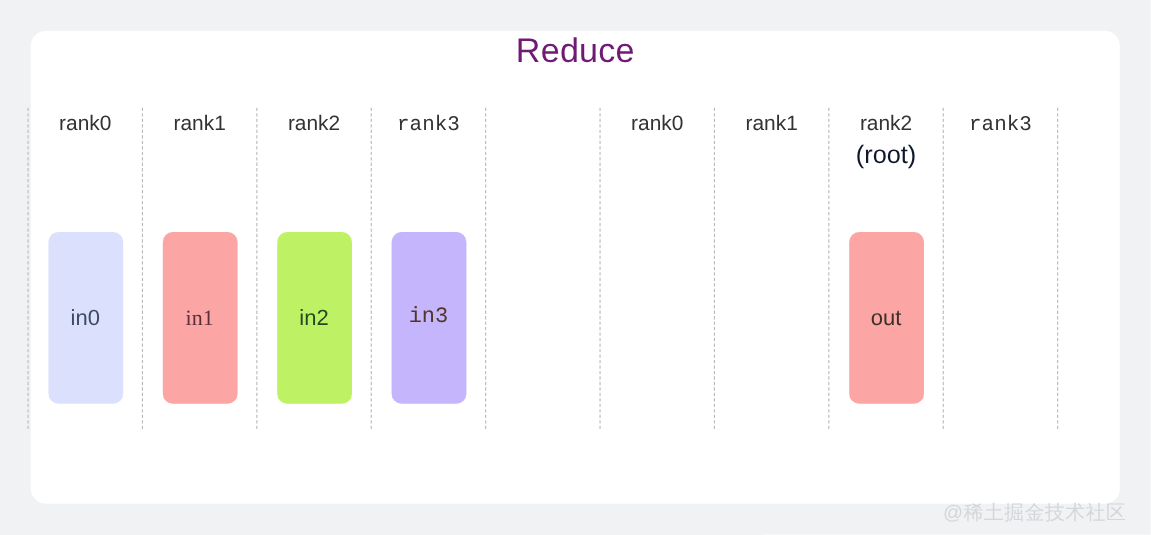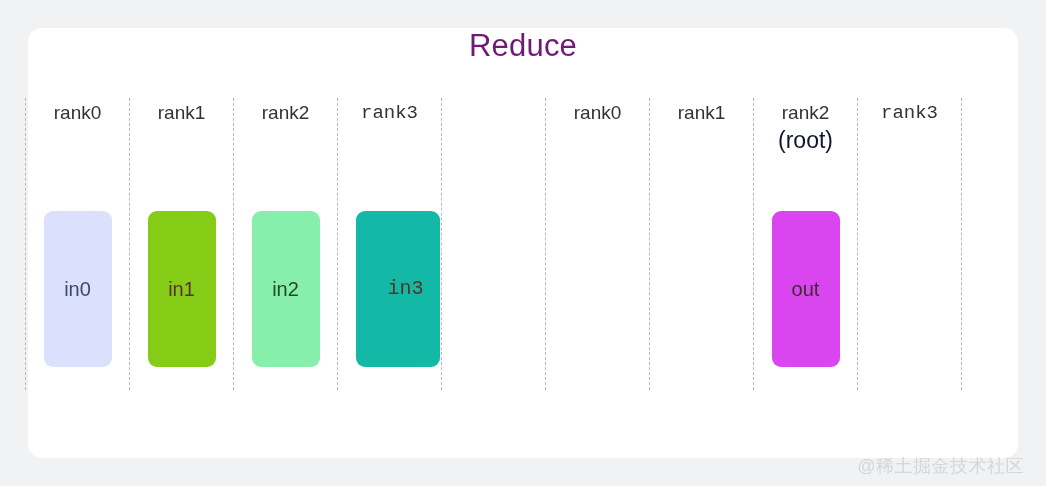--- a/index.html
+++ b/index.html
@@ -121,55 +121,55 @@
 
     <div class="col">
       <div class="col-label">rank0</div>
       <div class="box-slot" style="background:#dbe1fc;">
         <span class="box-label" style="color:#3b4a66;">in0</span>
       </div>
     </div>
 
     <div class="col">
       <div class="col-label">rank1</div>
-      <div class="box-slot" style="background:#84cc16;">
+      <div class="box-slot" style="background:#fca5a5;font-family:Liberation Serif, serif;">
         <span class="box-label" style="color:#5b3038;">in1</span>
       </div>
     </div>
 
     <div class="col">
       <div class="col-label">rank2</div>
-      <div class="box-slot" style="background:#86efac;">
+      <div class="box-slot" style="background:#bef264;">
         <span class="box-label" style="color:#1f4a23;">in2</span>
       </div>
     </div>
 
     <div class="col">
       <div class="col-label">rank3</div>
-      <div class="box-slot" style="background:#14b8a6;padding-left:16px;">
+      <div class="box-slot" style="background:#c4b5fd;">
         <span class="box-label" style="color:#533626;">in3</span>
       </div>
     </div>
 
   </div>
 
   <div class="group right">
 
     <div class="col">
       <div class="col-label">rank0</div>
     </div>
 
     <div class="col">
       <div class="col-label">rank1</div>
     </div>
 
     <div class="col">
       <div class="col-label">rank2</div>
       <div class="col-sublabel">(root)</div>
-      <div class="box-slot" style="background:#d946ef;">
+      <div class="box-slot" style="background:#fca5a5;">
         <span class="box-label" style="color:#3b3028;">out</span>
       </div>
     </div>
 
     <div class="col">
       <div class="col-label">rank3</div>
     </div>
 
   </div>
 

